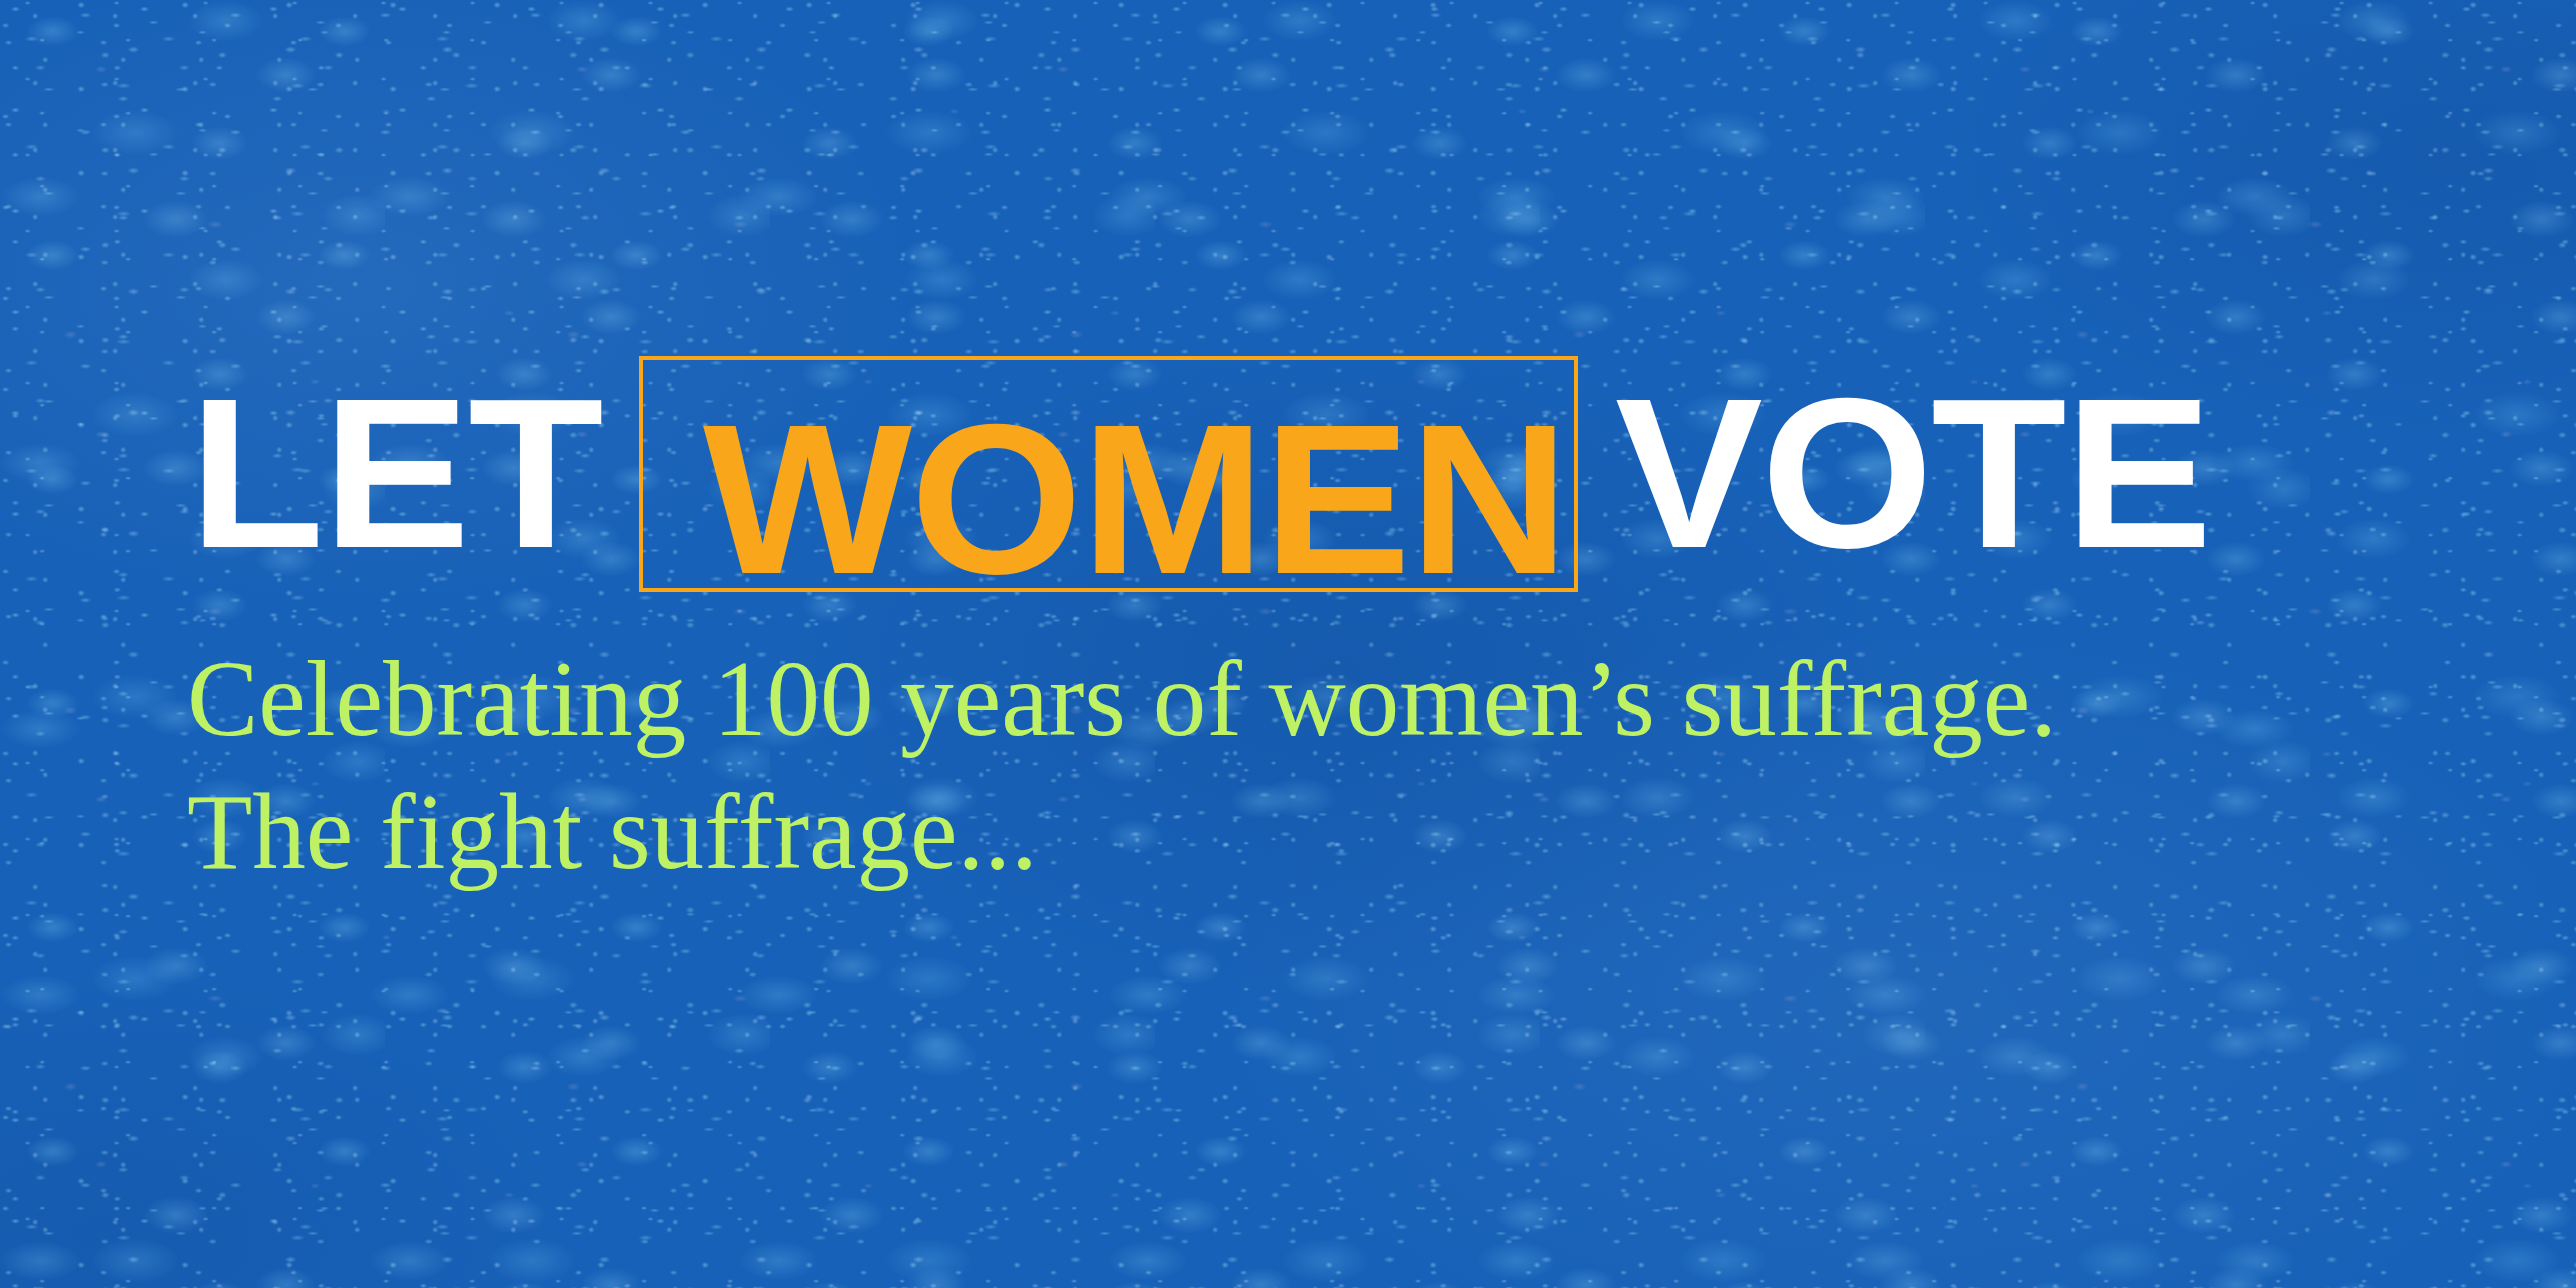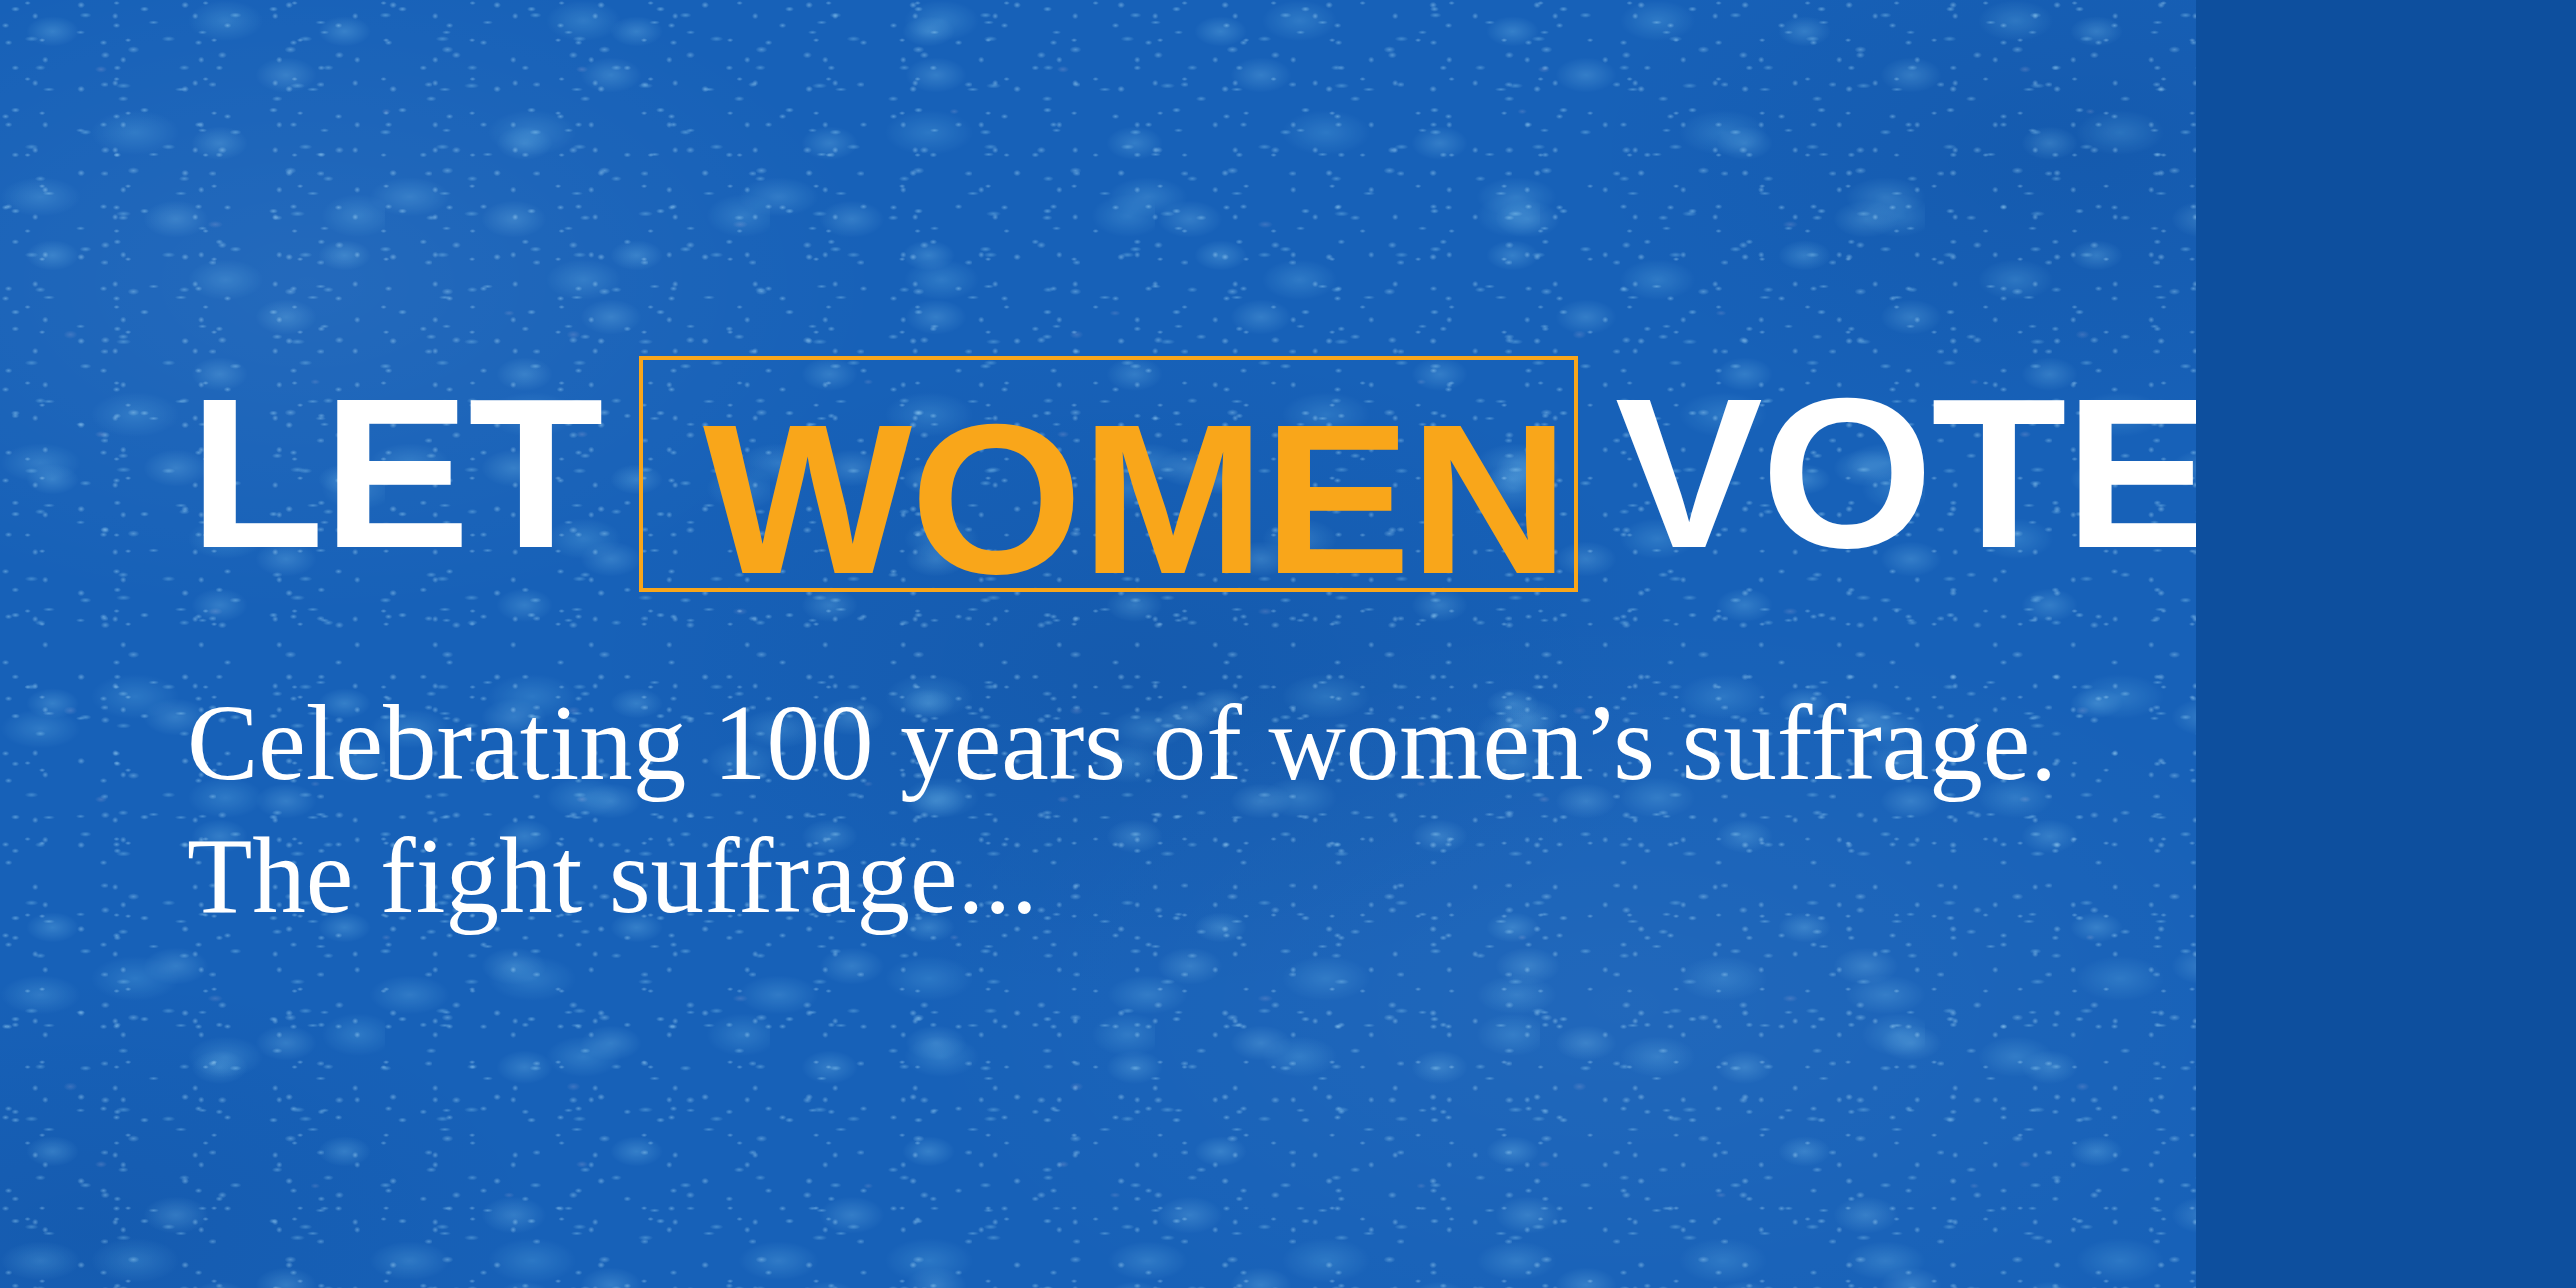--- a/index.html
+++ b/index.html
@@ -4,21 +4,21 @@
 <style>
   html, body {
     margin: 0;
     padding: 0;
     background: #0d4f9e;
   }
 
   
   #banner {
     position: relative;
-    width: 2196px;
+    width: 2576px;
     height: 1288px;
     overflow: hidden;
     background-color: #1761b8;
     font-family: "Liberation Sans", sans-serif;
   }
 
   
   .tex {
     position: absolute;
     inset: 0;
@@ -147,24 +147,23 @@
 
   
   .subtitle {
     position: absolute;
     left: 187px;
     top: 633px;
     font-family: "Liberation Serif", serif;
     font-weight: 400;
     font-size: 107px;
     line-height: 133px;
-    color: #ffffff;
+    color: #bef264;
     white-space: nowrap;
     user-select: none;
-    margin-top: 44px;
   }
   .sub-line { display: block; }
 </style>
 </head>
 <body>
 
 <div id="banner">
 
   <div class="tex tex-drift"></div>
   <div class="tex tex-blotch"></div>

